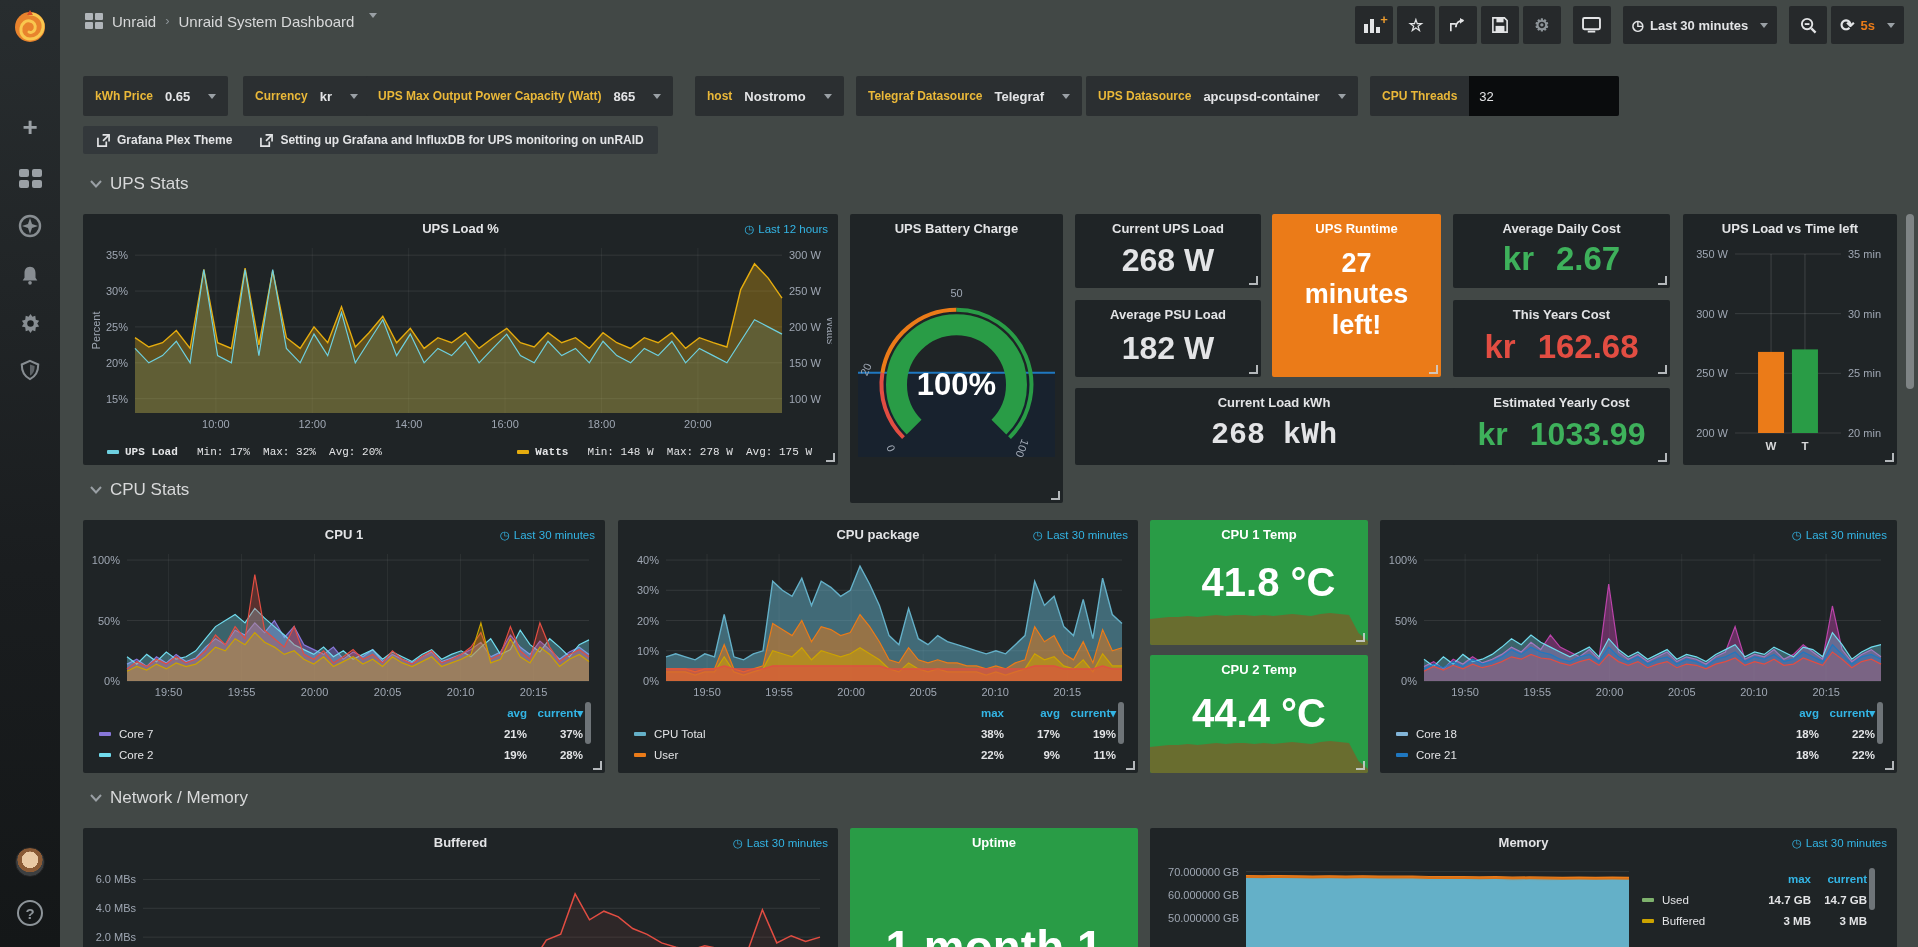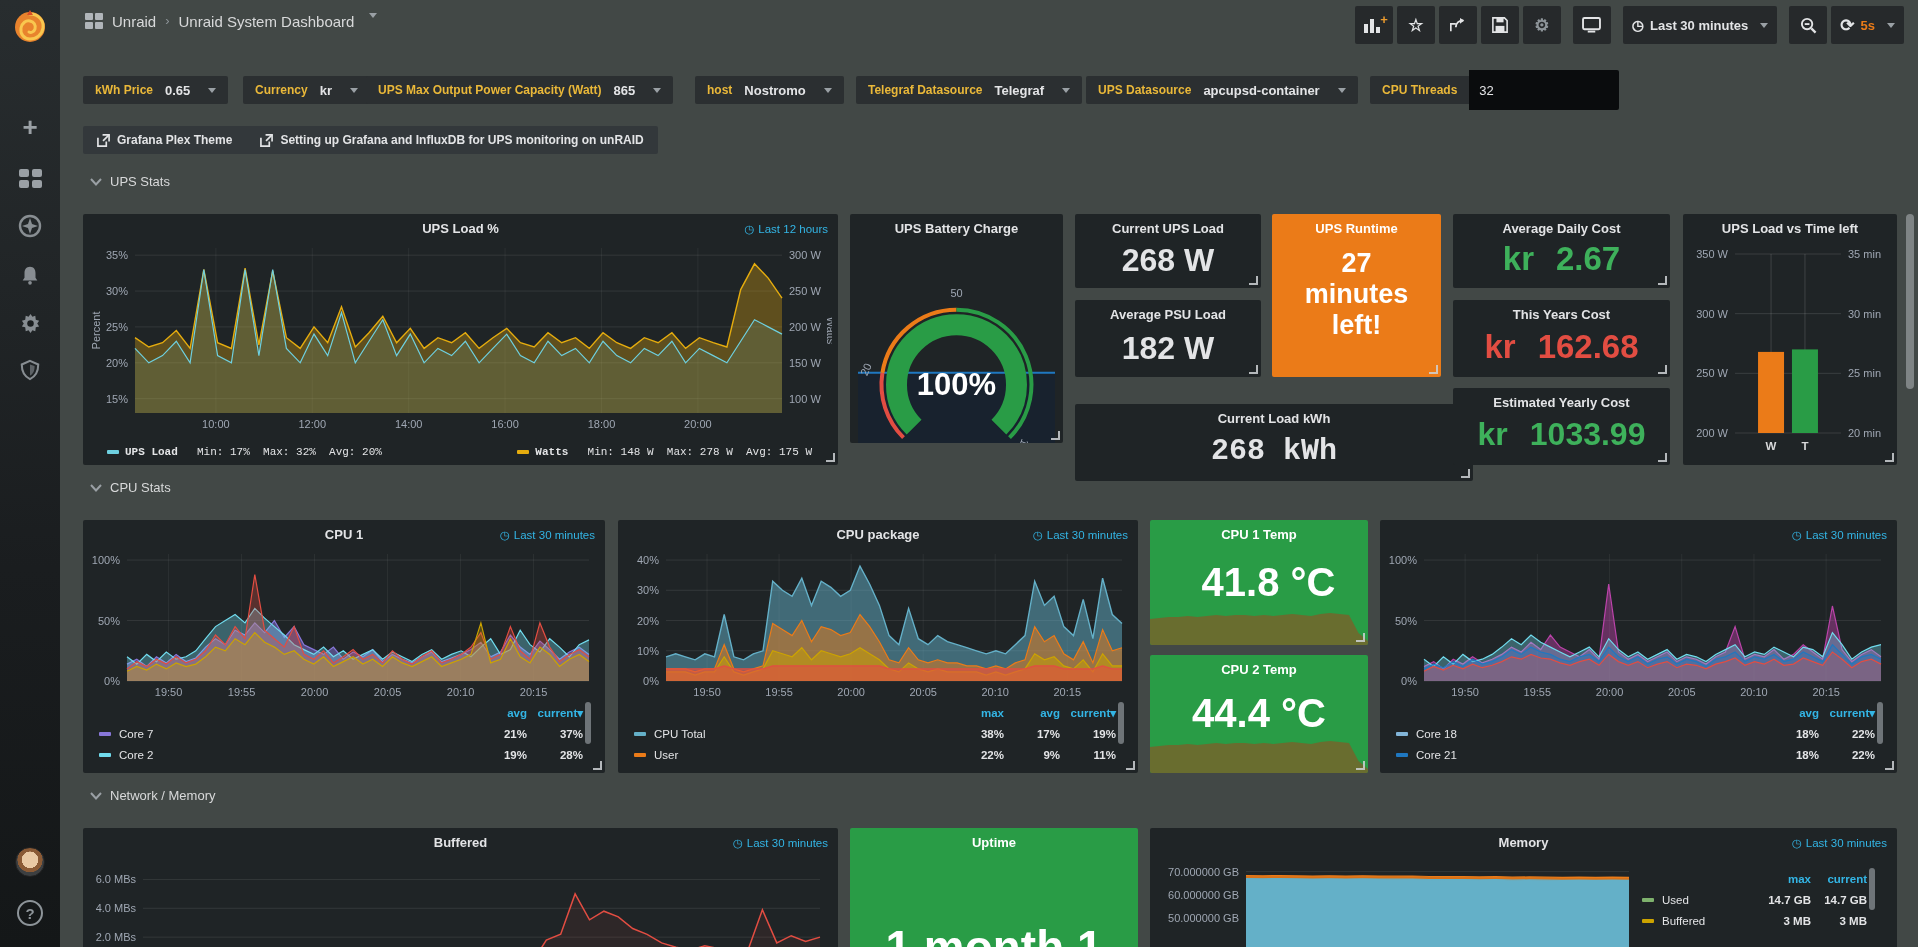--- a/index.html
+++ b/index.html
@@ -39,33 +39,33 @@
              cursor:pointer; font-size:13px; font-weight:bold; }
   .nav-btn.spacer-r { margin-right:8px; }
   .glyph { font-size:17px; line-height:1; }
   .orange-txt { color:#eb7b18; }
   .dim { color:#8d9499; }
   .addpanel-bars { position:relative; width:20px; height:16px; }
   .addpanel-bars i { position:absolute; bottom:0; width:4px; background:#e3e4e6; }
   .addpanel-plus { position:absolute; right:-4px; top:-5px; color:#eb9b2e; font-size:13px; font-weight:bold; }
 
   
-  .var-box { position:absolute; height:28px; background:#2b2f31; border-radius:2px;
+  .var-box { position:absolute; height:40px; background:#2b2f31; border-radius:2px;
              display:flex; align-items:center; padding:8px 12px; gap:12px; cursor:pointer; }
   .var-label { color:#eab839; font-size:12px; font-weight:bold; white-space:nowrap; }
   .var-value { color:#e3e4e6; font-size:13px; font-weight:bold; white-space:nowrap; }
   .var-input { background:#0a0c0d; border:none; color:#e3e4e6; font-size:13px; height:40px;
                width:150px; padding:0 10px; border-radius:0 2px 2px 0; font-family:inherit; }
   .links-strip { position:absolute; left:83px; top:126px; height:28px; background:#33383b;
                  border-radius:2px; display:flex; align-items:center; padding:0 14px; gap:28px; }
   .dash-link { display:flex; align-items:center; gap:7px; font-size:12px; font-weight:bold;
                color:#e3e4e6; cursor:pointer; white-space:nowrap; }
 
   
-  .section-head { position:absolute; display:flex; align-items:center; gap:8px; font-size:13px;
+  .section-head { position:absolute; display:flex; align-items:center; gap:8px; font-size:17px;
                   color:#d8d9da; cursor:pointer; font-weight:500; }
   .panel { position:absolute; background:#1f2426; border-radius:2px; overflow:hidden; }
   .panel::after { content:''; position:absolute; right:3px; bottom:3px; width:7px; height:7px;
                   border-right:2px solid #cfd2d5; border-bottom:2px solid #cfd2d5; opacity:.85; }
   .p-title { position:absolute; top:7px; left:0; right:0; text-align:center; font-size:13px;
              font-weight:bold; color:#e3e4e6; cursor:pointer; z-index:2; }
   .p-time { position:absolute; top:8px; right:10px; font-size:11.5px; color:#33b5e5;
             cursor:pointer; z-index:2; display:flex; align-items:center; gap:4px; }
   .chart-host { position:absolute; }
   .chart-host svg text.tick, .chart-host svg text { font-family:"Liberation Sans",sans-serif; }
@@ -330,21 +330,21 @@
     <div class="legend-inline">
         <span class="li-item">
        <span class="swatch" style="background:#6ed0e0"></span>
        <b>UPS Load</b>  Min: 17%  Max: 32%  Avg: 20%</span>
         <span class="li-item">
        <span class="swatch" style="background:#e5ac0e"></span>
        <b>Watts</b>  Min: 148 W  Max: 278 W  Avg: 175 W</span>
       </div>
   </div>
 
-  <div class="panel" style="left:850px;top:214px;width:213px;height:229px">
+  <div class="panel" style="left:850px;top:214px;width:213px;height:289px">
     <div class="p-title">UPS Battery Charge</div>
     <div class="chart-host" style="left:0;right:0;top:0;bottom:0"><svg width="213" height="251">
           <rect x="8" y="158.68" width="197" height="84.32" fill="#18222e"></rect>
           <line x1="8" y1="158.68" x2="205" y2="158.68" stroke="#1f78c1" stroke-width="2"></line>
           <path d="M64.1 213.1 A60 60 0 1 1 148.9 213.1" stroke="#299c46" stroke-width="21" fill="none"></path>
           <path d="M53.5 223.7 A75 75 0 0 1 32.4 158.9" stroke="#e24d42" stroke-width="4" fill="none"></path>
           <path d="M32.4 158.9 A75 75 0 0 1 106.5 95.7" stroke="#eb7b18" stroke-width="4" fill="none"></path>
           <path d="M106.5 95.7 A75 75 0 0 1 159.5 223.7" stroke="#299c46" stroke-width="4" fill="none"></path>
           <text x="44.3" y="232.9" text-anchor="middle" transform="rotate(-111 44.3 232.9)" fill="#9fa7b3" font-size="11">0</text>
           <text x="19.6" y="156.9" text-anchor="middle" transform="rotate(-66 19.6 156.9)" fill="#9fa7b3" font-size="11">20</text>
@@ -359,21 +359,21 @@
     <div class="stat-value" style="top: 28px; font-size: 32px; color: rgb(227, 228, 230);">268 W</div>
   </div>
   <div class="panel" style="left:1075px;top:300px;width:186px;height:77px">
     <div class="p-title">Average PSU Load</div>
     <div class="stat-value" style="top: 30px; font-size: 32px; color: rgb(227, 228, 230);">182 W</div>
   </div>
   <div class="panel" style="left: 1272px; top: 214px; width: 169px; height: 163px; background: rgb(235, 123, 24);">
     <div class="p-title" style="color:#fff">UPS Runtime</div>
     <div class="stat-value" style="top: 34px; font-size: 27px; line-height: 1.15; padding: 0px 24px; color: rgb(255, 255, 255);">27 minutes left!</div>
   </div>
-  <div class="panel" style="left:1075px;top:404px;width:398px;height:77px">
+  <div class="panel" style="left:1075px;top:388px;width:398px;height:77px">
     <div class="p-title">Current Load kWh</div>
     <div class="stat-value" style="top: 30px; font-size: 30px; color: rgb(227, 228, 230); font-family: Liberation Mono, monospace;">268 kWh</div>
   </div>
 
   <div class="panel" style="left:1453px;top:214px;width:217px;height:74px">
     <div class="p-title">Average Daily Cost</div>
     <div class="stat-value cost-wrap" style="top: 26px; font-size: 33px; color: rgb(62, 177, 91);">
       <span>kr</span>
         <span>2.67</span>
       </div>

